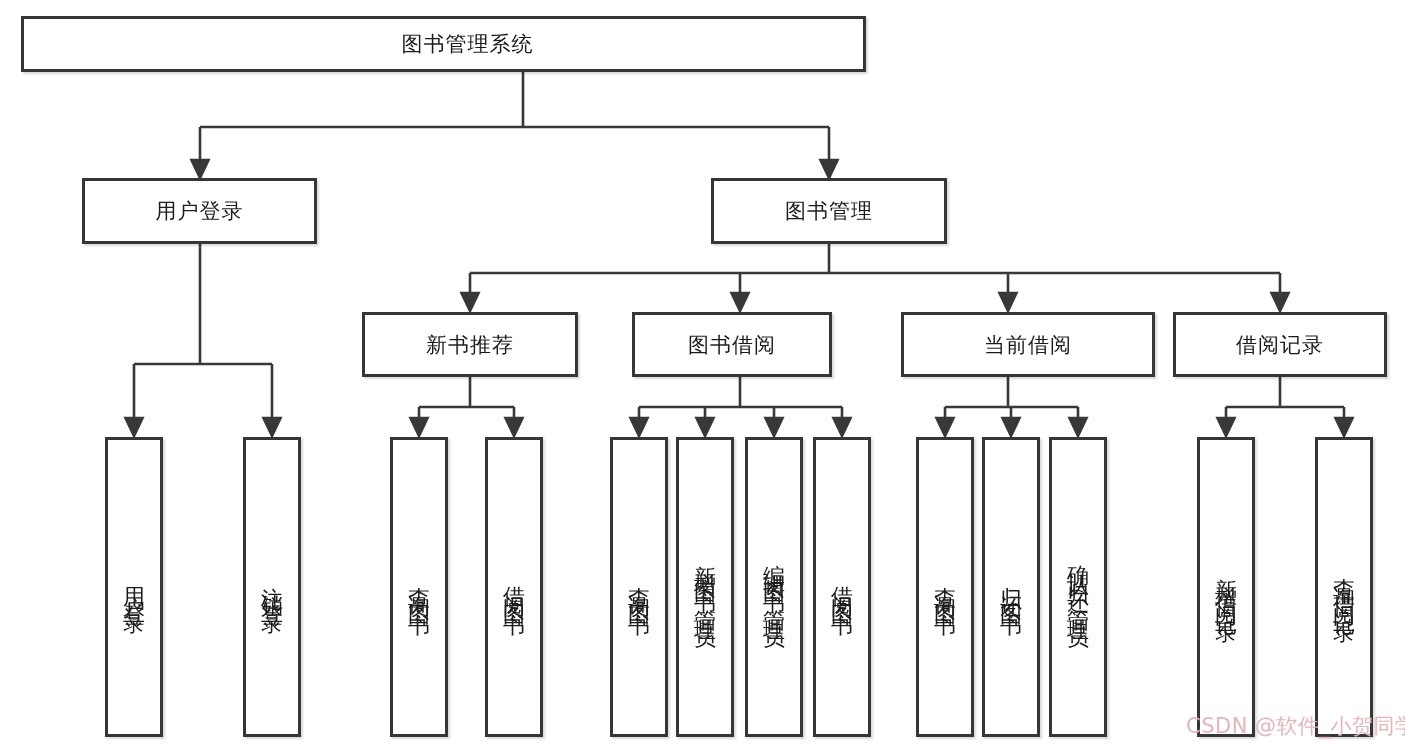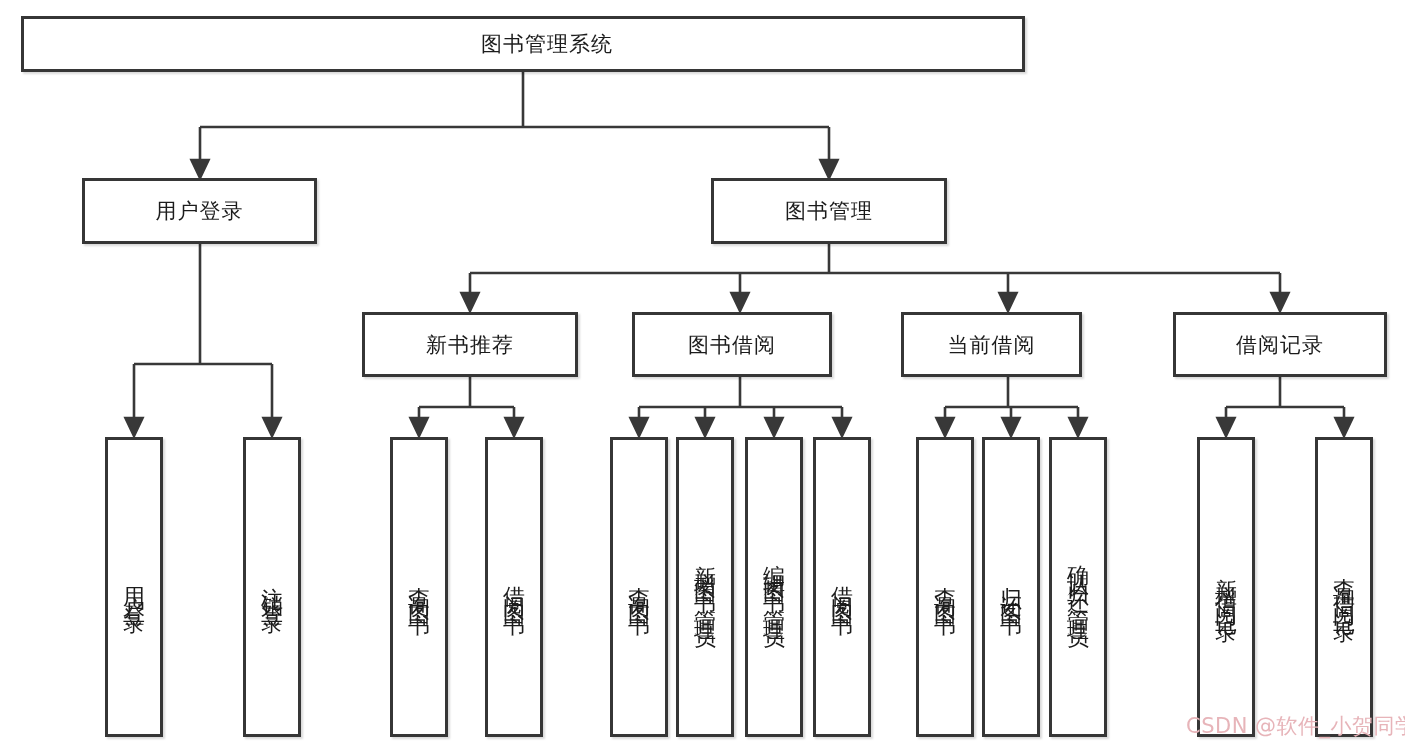--- a/index.html
+++ b/index.html
@@ -114,28 +114,28 @@
       <polygon points="1078,436 1069.5,418 1086.5,418"></polygon>
     </g>
 
     <g stroke="#383838" stroke-width="2.6" fill="#383838">
       <path d="M1280 377 V407 M1226 407 H1344 M1226 407 V423 M1344 407 V423" fill="none"></path>
       <polygon points="1226,436 1217.5,418 1234.5,418"></polygon>
       <polygon points="1344,436 1335.5,418 1352.5,418"></polygon>
     </g>
   </svg>
 
-  <div class="node" style="left:21px; top:16px; width:1004px; height:56px;padding-left:48px;">图书管理系统</div>
+  <div class="node" style="left:21px; top:16px; width:845px; height:56px;padding-left:48px;">图书管理系统</div>
 
   <div class="node" style="left:82px; top:178px; width:235px; height:66px;">用户登录</div>
   <div class="node" style="left:711px; top:178px; width:236px; height:66px;">图书管理</div>
 
   <div class="node" style="left:362px; top:312px; width:216px; height:65px;">新书推荐</div>
   <div class="node" style="left:632px; top:312px; width:200px; height:65px;">图书借阅</div>
-  <div class="node" style="left:901px; top:312px; width:181px; height:65px;">当前借阅</div>
+  <div class="node" style="left:901px; top:312px; width:254px; height:65px;">当前借阅</div>
   <div class="node" style="left:1173px; top:312px; width:214px; height:65px;">借阅记录</div>
 
   <div class="leaf" style="left:105px; top:437px; width:58px; height:300px;">
     <span>用户登录</span>
   </div>
   <div class="leaf" style="left:243px; top:437px; width:58px; height:300px;">
     <span>注销登录</span>
   </div>
 
   <div class="leaf" style="left:390px; top:437px; width:58px; height:300px;">

